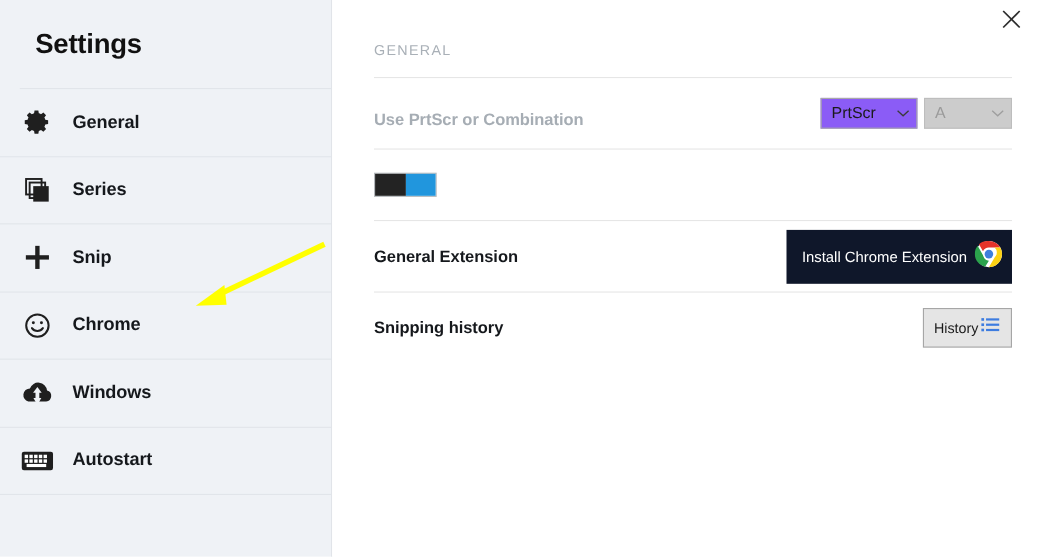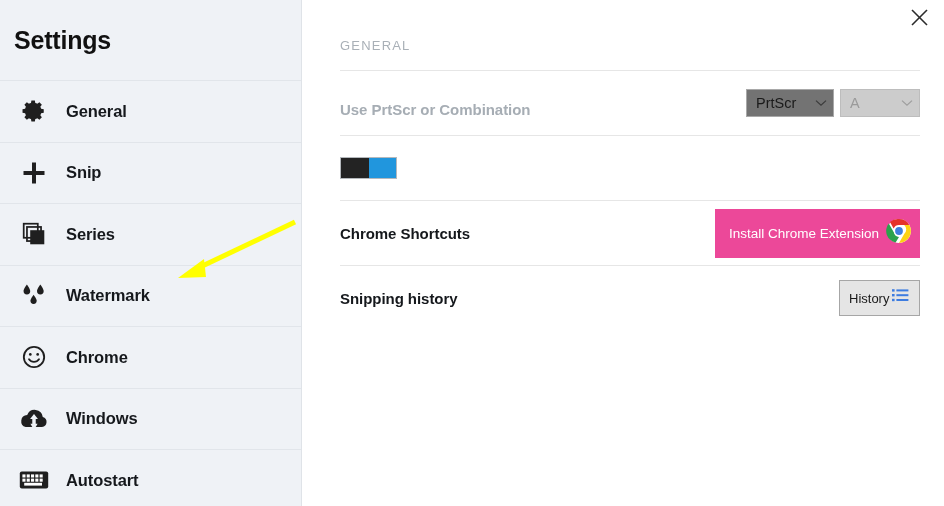--- a/index.html
+++ b/index.html
@@ -34,20 +34,21 @@
     height: 81px;
     display: flex;
     align-items: center;
     padding-left: 14px;
     box-sizing: border-box;
     font-size: 25px;
     font-weight: bold;
     color: #111111;
     letter-spacing: -0.2px;
     border-bottom: 1px solid #e1e5ea;
+    margin-left: 18px;
   }
   .nav-item {
     height: 61.5px;
     display: flex;
     align-items: center;
     padding-left: 14px;
     box-sizing: border-box;
     border-bottom: 1px solid #e1e5ea;
     cursor: pointer;
   }
@@ -138,21 +139,21 @@
   .toggle .track {
     width: 50%;
     background: #2196dd;
   }
 
   
   .dd {
     height: 28px;
     box-sizing: border-box;
     border: 1px solid #a8a8a8;
-    background: #737373;
+    background: #8b5cf6;
     display: flex;
     align-items: center;
     justify-content: space-between;
     padding: 0 6px 0 9px;
     font-size: 14.5px;
     color: #1a1a1a;
     cursor: pointer;
     min-width: 88px;
     font-family: "Liberation Sans", sans-serif;
   }
@@ -165,21 +166,21 @@
   .dd .caret {
     margin-left: 10px;
     display: flex;
     align-items: center;
   }
 
   
   .chrome-btn {
     width: 205px;
     height: 49px;
-    background: #ec4899;
+    background: #0f172a;
     display: flex;
     align-items: center;
     justify-content: space-between;
     padding: 0 8px 0 14px;
     box-sizing: border-box;
     cursor: pointer;
   }
   .chrome-btn .txt {
     color: #ffffff;
     font-size: 13.5px;
@@ -229,49 +230,39 @@
         <svg width="26" height="26" viewBox="0 0 24 24" fill="#1f1f1f">
           <path d="M12 8.2a3.8 3.8 0 1 0 0 7.6 3.8 3.8 0 0 0 0-7.6zm0 5.6a1.8 1.8 0 1 1 0-3.6 1.8 1.8 0 0 1 0 3.6z"></path>
           <path d="M21 13.6v-3.2l-2.4-.4a6.9 6.9 0 0 0-.76-1.83l1.42-1.98-2.26-2.26-1.98 1.42a6.9 6.9 0 0 0-1.83-.76L12.8 2.2H9.6l-.4 2.39c-.65.17-1.26.43-1.83.76L5.39 3.93 3.13 6.19l1.42 1.98c-.33.57-.59 1.18-.76 1.83l-2.39.4v3.2l2.39.4c.17.65.43 1.26.76 1.83l-1.42 1.98 2.26 2.26 1.98-1.42c.57.33 1.18.59 1.83.76l.4 2.39h3.2l.4-2.39c.65-.17 1.26-.43 1.83-.76l1.98 1.42 2.26-2.26-1.42-1.98c.33-.57.59-1.18.76-1.83l2.4-.4z"></path>
         </svg>
       </span>
       <span class="nav-label">General</span>
     </div>
 
     <div class="nav-item">
       <span class="nav-icon">
-        <svg width="28" height="28" viewBox="0 0 24 24">
-          <rect x="10.3" y="3" width="3.4" height="18" fill="#1f1f1f"></rect>
-          <rect x="3" y="10.3" width="18" height="3.4" fill="#1f1f1f"></rect>
-        </svg>
-      </span>
-      <span class="nav-label">Snip</span>
-    </div>
-
-    <div class="nav-item">
-      <span class="nav-icon">
         <svg width="26" height="26" viewBox="0 0 24 24">
           <rect x="2.5" y="2.5" width="13" height="13" fill="none" stroke="#1f1f1f" stroke-width="1.6"></rect>
           <rect x="5.5" y="5.5" width="13" height="13" fill="none" stroke="#1f1f1f" stroke-width="1.6"></rect>
           <rect x="8.5" y="8.5" width="13" height="13" fill="#1f1f1f"></rect>
         </svg>
       </span>
       <span class="nav-label">Series</span>
     </div>
 
     <div class="nav-item">
       <span class="nav-icon">
-        <svg width="28" height="28" viewBox="0 0 26 26" fill="#1f1f1f">
-          <path d="M6.4 2.3s-3.1 4.2-3.1 6.1a3.1 3.1 0 0 0 6.2 0c0-1.9-3.1-6.1-3.1-6.1z"></path>
-          <path d="M18.9 2.3s-3.1 4.2-3.1 6.1a3.1 3.1 0 0 0 6.2 0c0-1.9-3.1-6.1-3.1-6.1z"></path>
-          <path d="M12.6 11.8s-2.9 3.9-2.9 5.7a2.9 2.9 0 0 0 5.8 0c0-1.8-2.9-5.7-2.9-5.7z"></path>
-        </svg>
-      </span>
-      <span class="nav-label">Watermark</span>
-    </div>
+        <svg width="28" height="28" viewBox="0 0 24 24">
+          <rect x="10.3" y="3" width="3.4" height="18" fill="#1f1f1f"></rect>
+          <rect x="3" y="10.3" width="18" height="3.4" fill="#1f1f1f"></rect>
+        </svg>
+      </span>
+      <span class="nav-label">Snip</span>
+    </div>
+
 
     <div class="nav-item">
       <span class="nav-icon">
         <svg width="26" height="26" viewBox="0 0 24 24">
           <circle cx="12" cy="12" r="9.4" fill="none" stroke="#1f1f1f" stroke-width="1.7"></circle>
           <circle cx="8.6" cy="9.6" r="1.25" fill="#1f1f1f"></circle>
           <circle cx="15.4" cy="9.6" r="1.25" fill="#1f1f1f"></circle>
           <path d="M7.4 14.1a5.6 5.6 0 0 0 9.2 0" fill="none" stroke="#1f1f1f" stroke-width="1.7" stroke-linecap="round"></path>
         </svg>
       </span>
@@ -353,21 +344,21 @@
       <div class="row">
         <div class="row-ctl">
           <div class="toggle">
             <div class="knob"></div>
             <div class="track"></div>
           </div>
         </div>
       </div>
 
       <div class="row">
-        <span class="row-label">Chrome Shortcuts</span>
+        <span class="row-label">General Extension</span>
         <div class="row-ctl">
           <div class="chrome-btn">
             <span class="txt">Install Chrome Extension</span>
             <span>
               <svg width="26" height="26" viewBox="0 0 48 48">
                 <circle cx="24" cy="24" r="22" fill="#ffffff"></circle>
                 <path d="M24 2a22 22 0 0 1 19.05 11H24a11 11 0 0 0-9.9 6.2L7.3 7.4A21.95 21.95 0 0 1 24 2z" fill="#e5332a"></path>
                 <path d="M5.1 10.1 14.6 26.6A11 11 0 0 0 24 35l-6.3 10.3A22 22 0 0 1 5.1 10.1z" fill="#2ba24c"></path>
                 <path d="M43.05 13A22 22 0 0 1 24 46l9.55-16.5A11 11 0 0 0 33.6 13z" fill="#fdd213"></path>
                 <circle cx="24" cy="24" r="9.6" fill="#ffffff"></circle>

